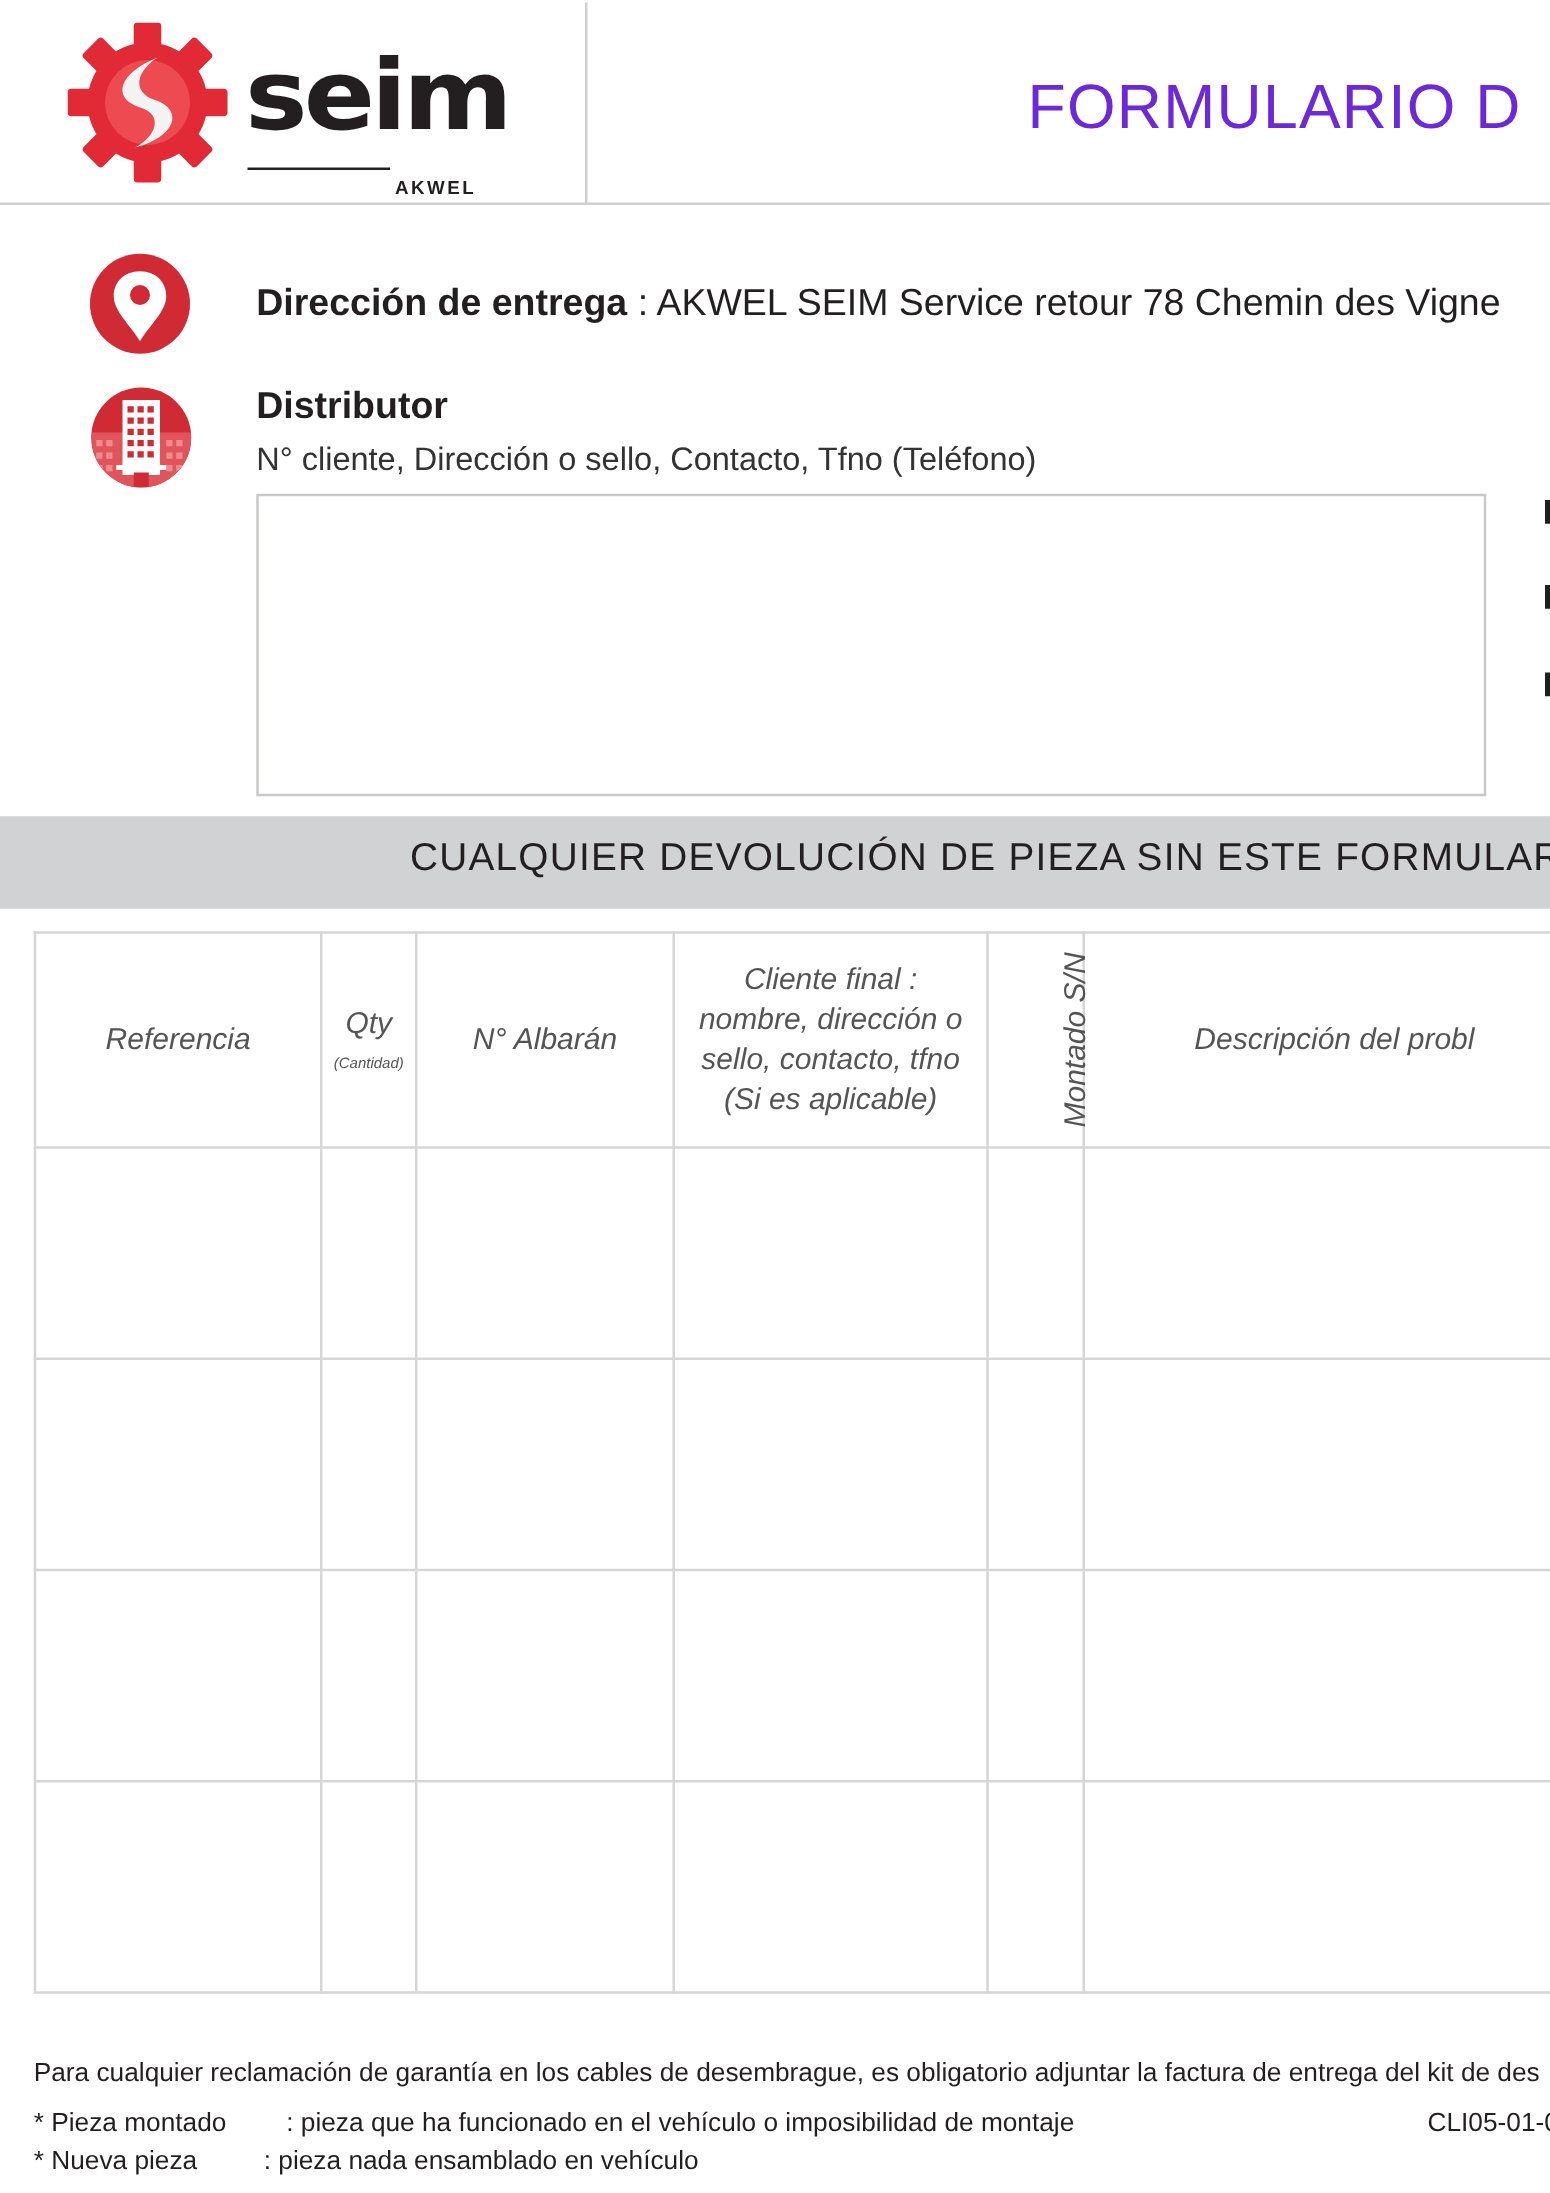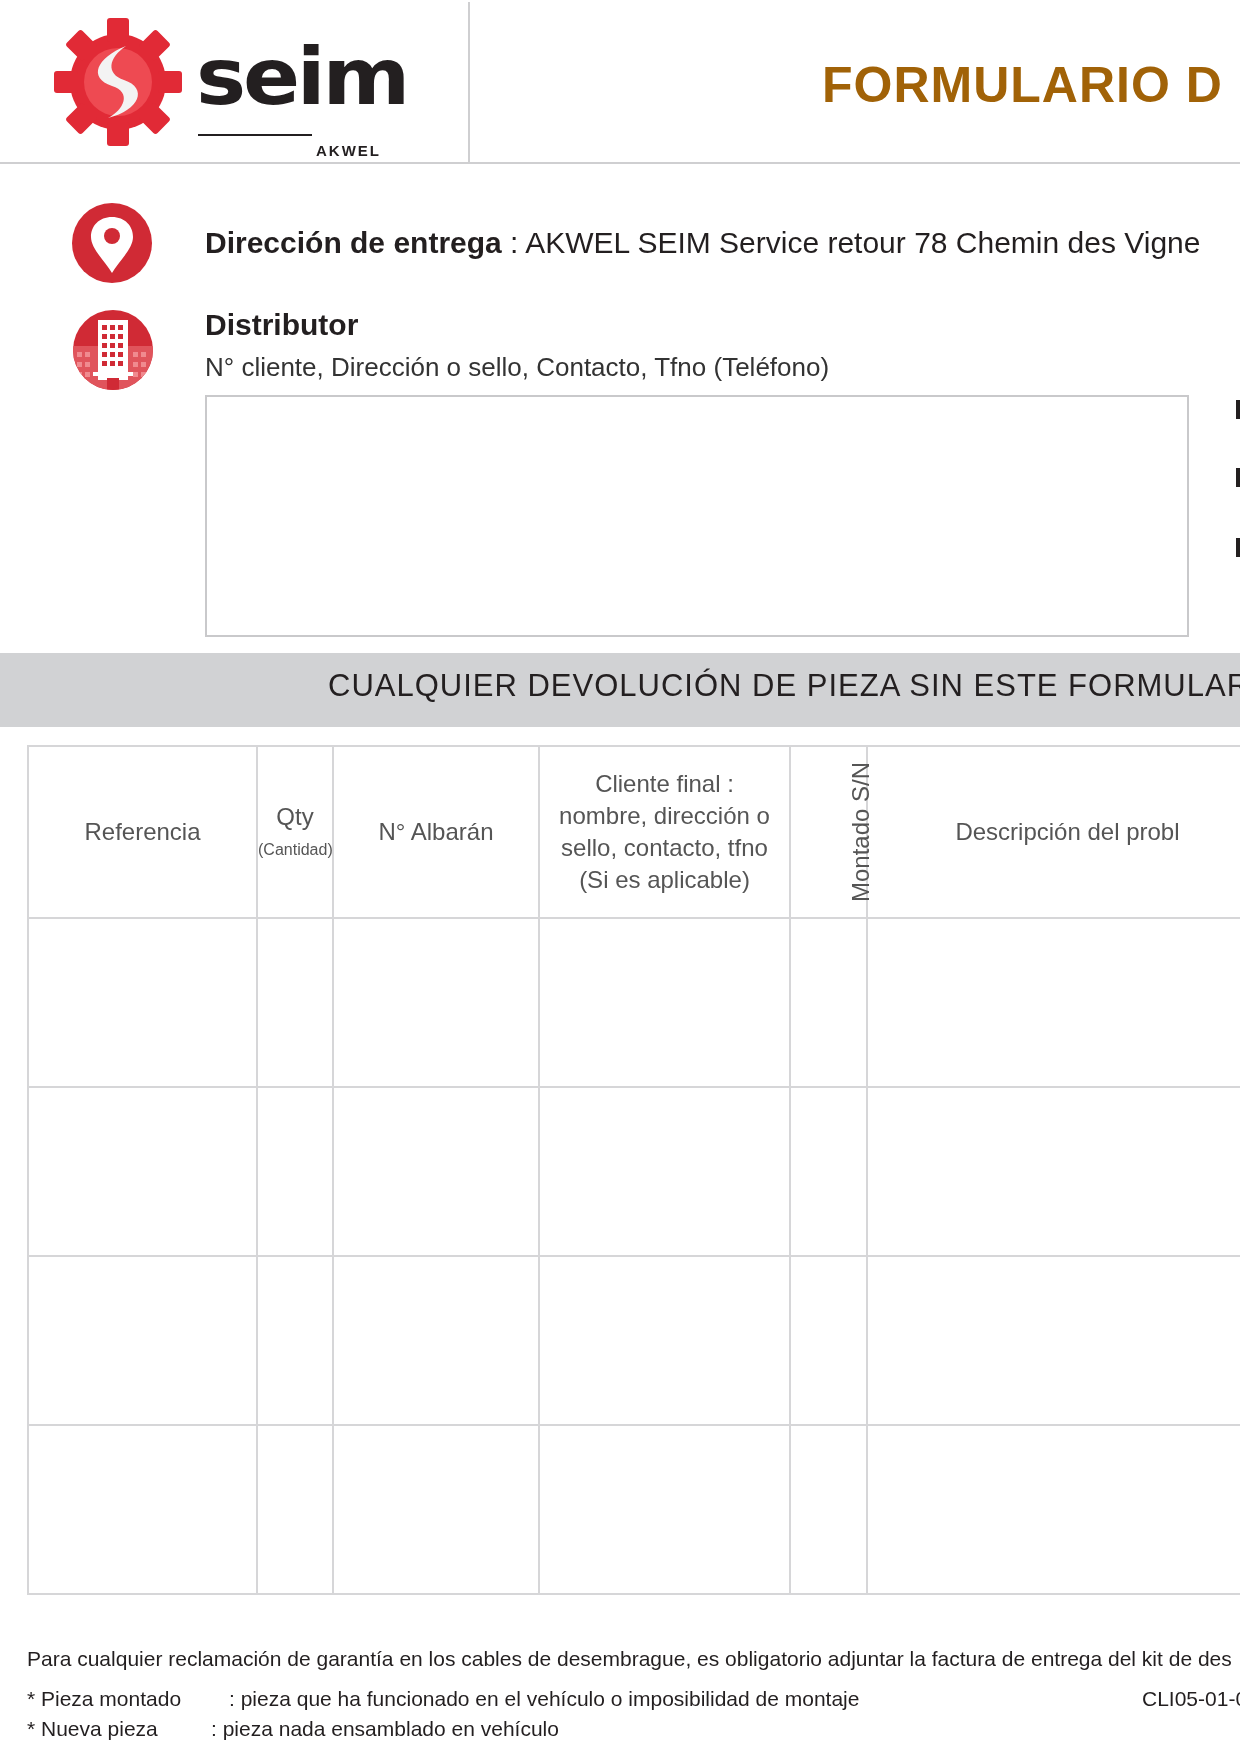--- a/index.html
+++ b/index.html
@@ -10,43 +10,43 @@
   }
   .abs { position: absolute; }
   
   .hdr-vline { left: 468px; top: 2px; width: 2px; height: 161px; background: #cfcfd1; }
   .hdr-hline { left: 0; top: 162px; width: 1240px; height: 2px; background: #cfcfd1; }
   .logo { left: 54px; top: 18px; width: 350px; height: 130px; }
   .logo-word { left: 196px; top: 38px; font-family: "DejaVu Sans", sans-serif; font-weight: bold;
     font-size: 78px; letter-spacing: -3px; color: #231f20; line-height: 1; transform: scaleX(1.08); transform-origin: left top; }
   .logo-line { left: 198px; top: 134px; width: 114px; height: 2px; background: #231f20; }
   .logo-akwel { left: 316px; top: 122px; font-size: 15px; letter-spacing: 2px; color: #231f20; font-weight: bold; margin-top: 20px; }
-  .title { left: 822px; top: 56px; font-size: 50px; font-weight: bold; white-space: nowrap; color: #a16207; letter-spacing: 1px; }
+  .title { left: 822px; top: 56px; font-size: 50px; font-weight: normal; white-space: nowrap; color: #6d28d9; letter-spacing: 1px; }
 
   .icon-circle { width: 80px; height: 80px; border-radius: 50%; background: #d02a35; }
   .pin-icon { left: 72px; top: 203px; }
   .bld-icon { left: 73px; top: 310px; overflow: hidden; }
 
   .addr { left: 205px; top: 226px; font-size: 30px; white-space: nowrap; }
   .addr b { font-weight: bold; }
   .dist-title { left: 205px; top: 308px; font-size: 30px; font-weight: bold; }
   .dist-sub { left: 205px; top: 352px; font-size: 26px; white-space: nowrap; color: #333; }
   .dist-box { left: 205px; top: 395px; width: 980px; height: 238px; border: 2px solid #c9c9cb; background: #fff; }
   .mark { left: 1236px; width: 4px; height: 19px; background: #231f20; }
 
   .banner { left: 0; top: 653px; width: 1240px; height: 74px; background: #d1d2d4; }
   .banner-text { left: 328px; top: 668px; font-size: 31px; white-space: nowrap; letter-spacing: 1px; color: #231f20; }
 
   table.grid { position: absolute; left: 27px; top: 745px; border-collapse: collapse; table-layout: fixed; width: 1240px; }
-  table.grid td, table.grid th { border: 2px solid #d6d6d8; padding: 0; color: #555; font-weight: normal; vertical-align: middle; }
+  table.grid td, table.grid th { border: 2px solid #d6d6d8; padding: 0; color: #555; font-weight: normal; vertical-align: middle; font-style: italic; }
   table.grid th { height: 170px; font-size: 24px; text-align: center; }
   table.grid td { height: 167px; }
   th.ref { text-align: left; padding-left: 10px; font-size: 26px; }
   .qty-main { font-size: 24px; display: block; line-height: 1; }
-  .qty-sub { font-size: 16px; display: block; margin-top: 12px; }
+  .qty-sub { font-size: 12px; display: block; margin-top: 12px; }
   .cf { line-height: 32px; font-size: 23px; }
   .rot { display: inline-block; transform: rotate(-90deg); white-space: nowrap; font-size: 24px; }
   th.desc { text-align: left; padding-left: 144px; white-space: nowrap; overflow: hidden; }
 
   .foot { font-size: 21px; white-space: nowrap; color: #231f20; }
   .f1 { left: 27px; top: 1647px; }
   .f2a { left: 27px; top: 1687px; }
   .f2b { left: 217px; top: 1687px; margin-left: 12px; }
   .f3a { left: 27px; top: 1717px; }
   .f3b { left: 211px; top: 1717px; }

